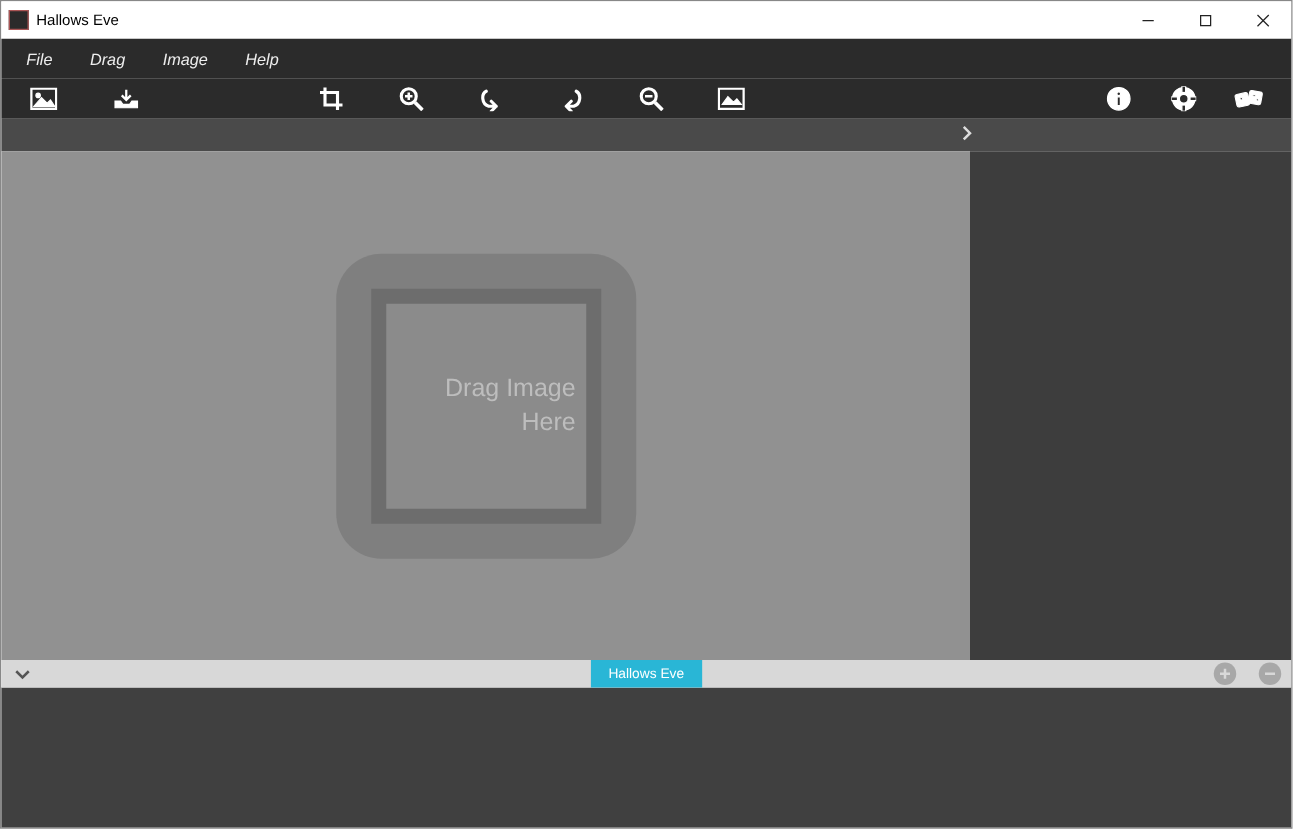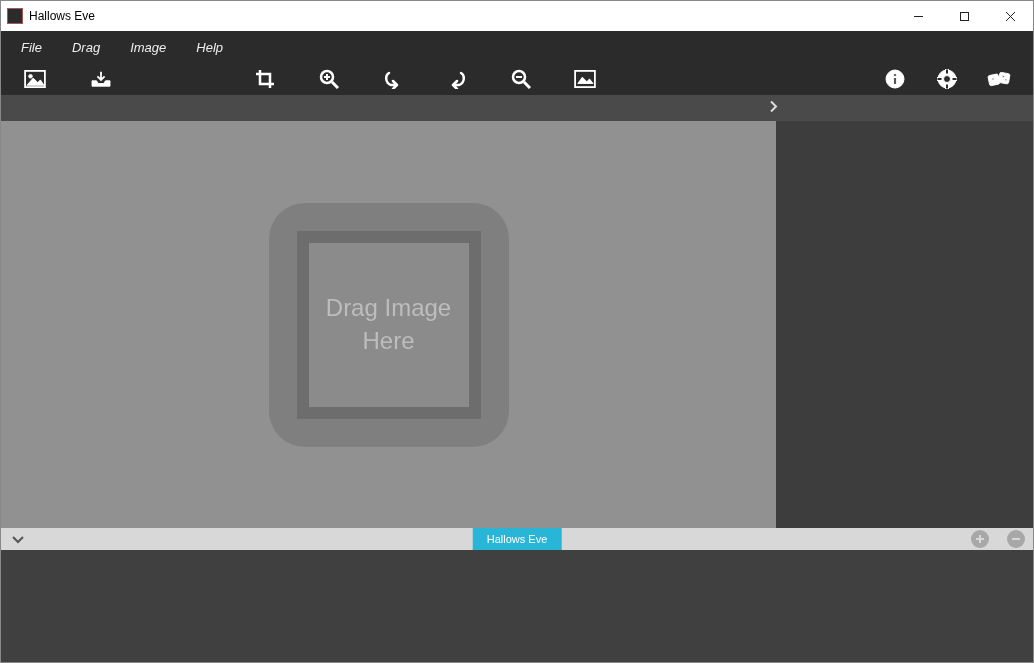--- a/index.html
+++ b/index.html
@@ -107,23 +107,23 @@
   }
   .drop-mid {
     width: 184px; height: 188px;
     background: #6d6d6d;
     display:flex; align-items:center; justify-content:center;
   }
   .drop-inner {
     width: 160px; height: 164px;
     background: #8b8b8b;
     display:flex; align-items:center; justify-content:center;
-    text-align:center;
+    text-align:right;
     color:#bdbdbd;
-    font-size: 24px;
+    font-size: 20px;
     font-weight: 500;
     line-height: 1.35;
     padding: 0 8px;
   }
   
   .tabstrip {
     height: 22px;
     background: #d8d8d8;
     display:flex; align-items:center;
     position: relative;

